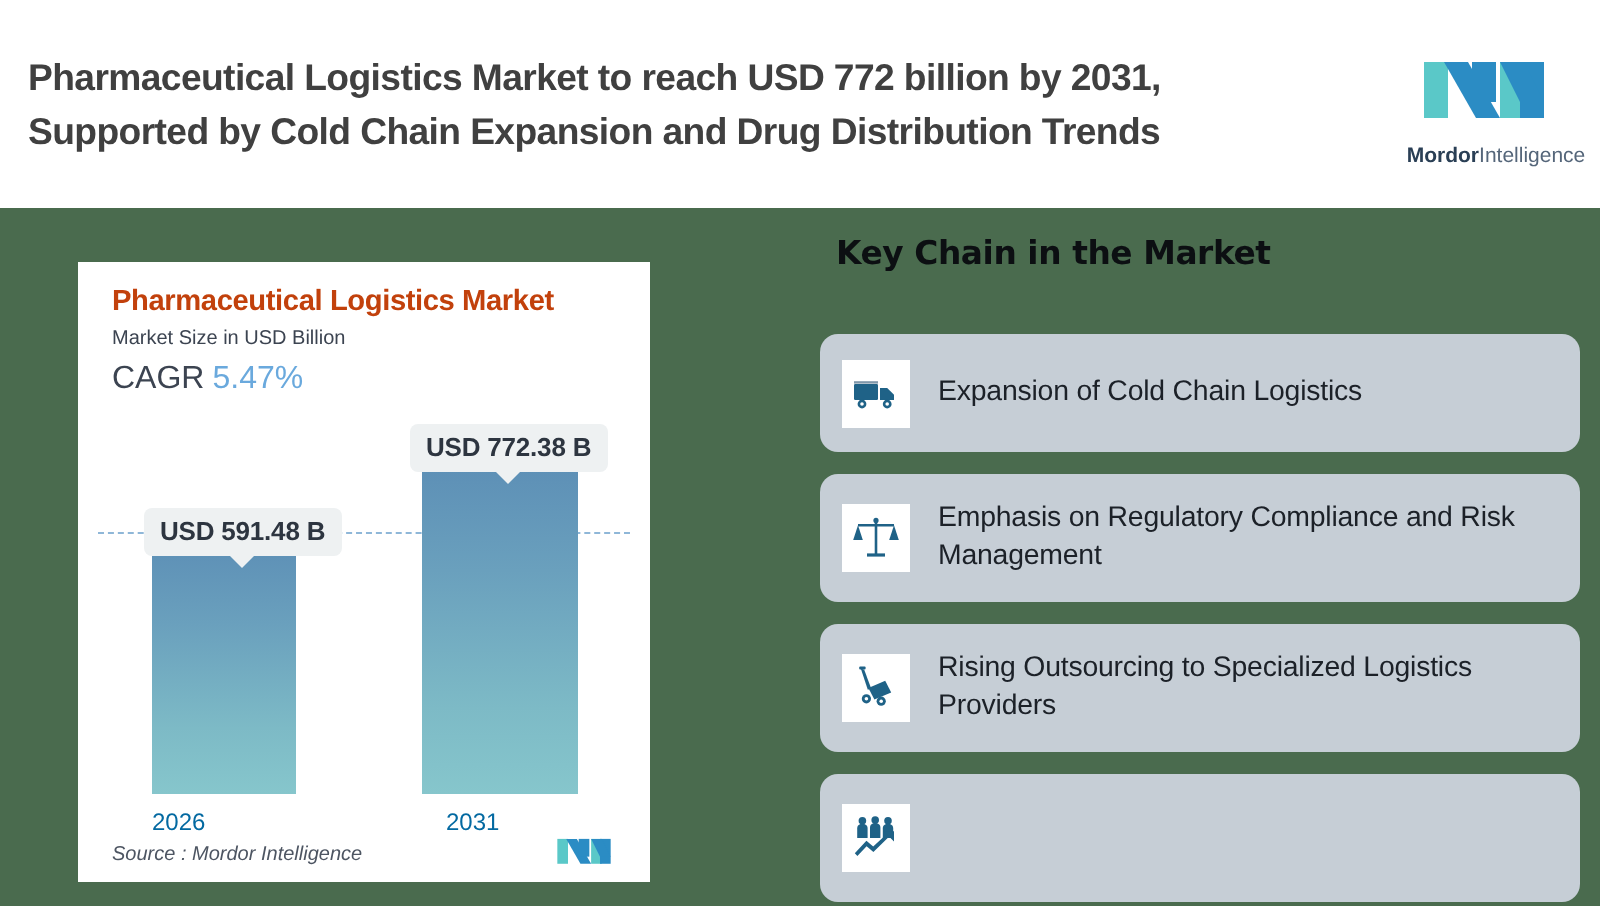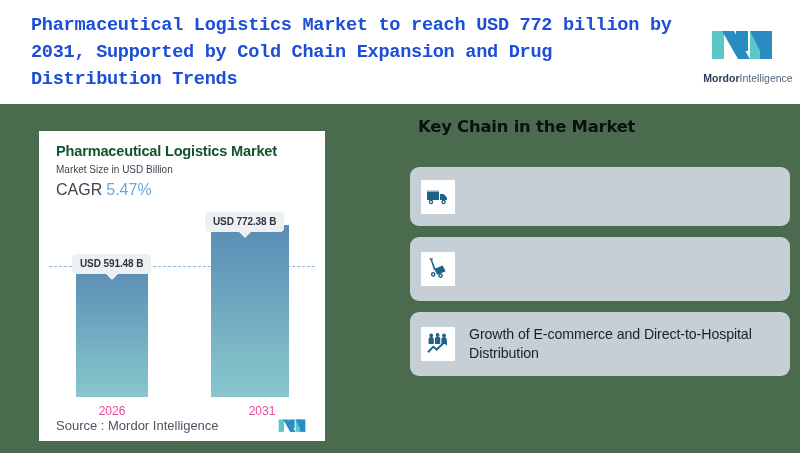--- a/index.html
+++ b/index.html
@@ -11,28 +11,28 @@
   }
   .page { position: relative; width: 800px; height: 453px; background: #4a6b4e; }
 
   
   .header {
     position: absolute; left: 0; top: 0; width: 800px; height: 104px;
     background: #ffffff;
     display: flex; align-items: center;
   }
   .header-title {
-    margin-left: 31px;
+    margin-left: 14px;
     width: 660px;
-    font-family: Liberation Mono, monospace;
+    font-family: Liberation Sans, sans-serif;
     font-weight: 700;
     font-size: 18.6px;
     line-height: 27px;
     letter-spacing: -0.3px;
-    color: #1d4ed8;
+    color: #404040;
   }
   .logo-box {
     position: absolute; right: 9px; top: 8px;
     width: 98px; height: 88px;
     background: #ffffff;
     display: flex; flex-direction: column;
     align-items: center; justify-content: center;
   }
   .logo-mark { width: 64px; height: 45px; }
   .logo-text {
@@ -45,21 +45,21 @@
 
   
   .chart-card {
     position: absolute; left: 39px; top: 131px;
     width: 286px; height: 310px;
     background: #ffffff;
     overflow: hidden;
   }
   .chart-title {
     position: absolute; left: 17px; top: 12px;
-    font-size: 14.6px; font-weight: 700; color: #14532d;
+    font-size: 14.6px; font-weight: 700; color: #c2410c;
     letter-spacing: -0.2px;
   }
   .chart-subtitle {
     position: absolute; left: 17px; top: 33px;
     font-size: 10px; color: #3c4451;
   }
   .chart-cagr {
     position: absolute; left: 17px; top: 50px;
     font-size: 16px; color: #3c4451;
   }
@@ -74,47 +74,47 @@
 
   .bar {
     position: absolute; bottom: 44px;
     background: linear-gradient(180deg, #5b8db5 0%, #6aa0bd 35%, #7dbac6 75%, #86c6cc 100%);
   }
   .bar-2026 { left: 37px; width: 72px; height: 131px; }
   .bar-2031 { left: 172px; width: 78px; height: 172px; }
 
   .xlabel {
     position: absolute; bottom: 23px;
-    font-size: 12px; color: #ec4899; text-align: center;
+    font-size: 12px; color: #0369a1; text-align: left;
   }
   .xlabel-2026 { left: 37px; width: 72px; }
   .xlabel-2031 { left: 184px; width: 78px; }
 
   .pill {
     position: absolute;
     background: #eef1f2;
     border-radius: 4px;
     padding: 4px 8px 5px 8px;
-    font-size: 10px; font-weight: 700; color: #2d3540;
+    font-size: 13px; font-weight: 700; color: #2d3540;
     white-space: nowrap;
     letter-spacing: -0.1px;
   }
   .pill::after {
     content: ""; position: absolute;
     left: 50%; bottom: -6px; transform: translateX(-50%);
     border-left: 6px solid transparent;
     border-right: 6px solid transparent;
     border-top: 6px solid #eef1f2;
   }
   .pill-2026 { left: 33px; top: 123px; text-align: right; }
   .pill-2031 { left: 166px; top: 81px; }
 
   .source {
     position: absolute; left: 17px; bottom: 8px;
-    font-size: 13px; color: #4d5562;
+    font-size: 10px; color: #4d5562; font-style: italic;
   }
   .card-logo { position: absolute; right: 18px; bottom: 6px; width: 30px; height: 20px; }
 
   
   .trends-heading {
     position: absolute; left: 418px; top: 117px;
     font-family: "DejaVu Sans", sans-serif;
     font-weight: 700; font-size: 16.4px; color: #0c0f12;
     letter-spacing: -0.2px;
   }
@@ -208,47 +208,61 @@
         <svg viewBox="0 0 24 24" fill="#1f6287">
           <rect x="1" y="7" width="12" height="8" rx="0.6"></rect>
           <path d="M14 9h3.6l3.4 3.4V15H14z"></path>
           <rect x="1" y="5.6" width="12" height="1.2" fill="#7f97aa"></rect>
           <circle cx="5" cy="17" r="2.2"></circle>
           <circle cx="17.6" cy="17" r="2.2"></circle>
           <circle cx="5" cy="17" r="0.9" fill="#ffffff"></circle>
           <circle cx="17.6" cy="17" r="0.9" fill="#ffffff"></circle>
         </svg>
       </span>
-    </div>
-
+      <span class="trend-label">Expansion of Cold Chain Logistics</span>
+    </div>
+
+    <div class="trend-item tall">
+      <span class="trend-icon">
+        <svg viewBox="0 0 24 24" fill="none" stroke="#1f6287" stroke-width="1.3">
+          <line x1="12" y1="3" x2="12" y2="20"></line>
+          <line x1="3" y1="5.6" x2="21" y2="5.6"></line>
+          <line x1="7.5" y1="20.5" x2="16.5" y2="20.5" stroke-width="1.6"></line>
+          <path d="M3 5.6 L0.6 13 H5.4 Z" fill="#1f6287" stroke="none"></path>
+          <path d="M21 5.6 L18.6 13 H23.4 Z" fill="#1f6287" stroke="none"></path>
+          <circle cx="12" cy="3.2" r="1.3" fill="#1f6287" stroke="none"></circle>
+        </svg>
+      </span>
+      <span class="trend-label">Emphasis on Regulatory Compliance and Risk Management</span>
+    </div>
 
     <div class="trend-item tall">
       <span class="trend-icon">
         <svg viewBox="0 0 24 24" fill="#1f6287">
           <path d="M4.4 2.2 L6.1 2.9 L9.6 12.2 L7.9 12.9 Z"></path>
           <rect x="3.6" y="1.2" width="3.2" height="1.6" rx="0.5"></rect>
           <path d="M8.2 12 L16.6 8.4 L19.6 14.2 L11.2 17.8 Z"></path>
           <circle cx="7.2" cy="17.4" r="2.3"></circle>
           <circle cx="14.6" cy="18.6" r="2.3"></circle>
           <circle cx="7.2" cy="17.4" r="0.9" fill="#ffffff"></circle>
           <circle cx="14.6" cy="18.6" r="0.9" fill="#ffffff"></circle>
         </svg>
       </span>
+      <span class="trend-label">Rising Outsourcing to Specialized Logistics Providers</span>
     </div>
 
     <div class="trend-item tall">
       <span class="trend-icon">
         <svg viewBox="0 0 24 24" fill="#1f6287">
           <circle cx="5.2" cy="3.4" r="1.9"></circle>
           <path d="M2.6 12V7.2c0-1.5 1.2-2.3 2.6-2.3s2.6.8 2.6 2.3V12z"></path>
           <circle cx="11.6" cy="3" r="1.9"></circle>
           <path d="M9 12V6.8c0-1.5 1.2-2.3 2.6-2.3s2.6.8 2.6 2.3V12z"></path>
           <circle cx="18" cy="3.4" r="1.9"></circle>
           <path d="M15.4 12V7.2c0-1.5 1.2-2.3 2.6-2.3s2.6.8 2.6 2.3V12z"></path>
           <path d="M1.4 19.6 L7.2 13.4 L10.6 16.3 L17.8 9.6 L19 10.9 L10.7 19 L7.3 16.1 L2.7 21 Z"></path>
           <path d="M15.6 8.6 H21 V13.8 L19.1 11.9 L17.5 10.4 Z"></path>
         </svg>
       </span>
-      <span class="trend-label">Growth of E-commerce and Direct-to-Hospital Distribution</span>
     </div>
 
   </div>
 </div>
 
 </body></html>

